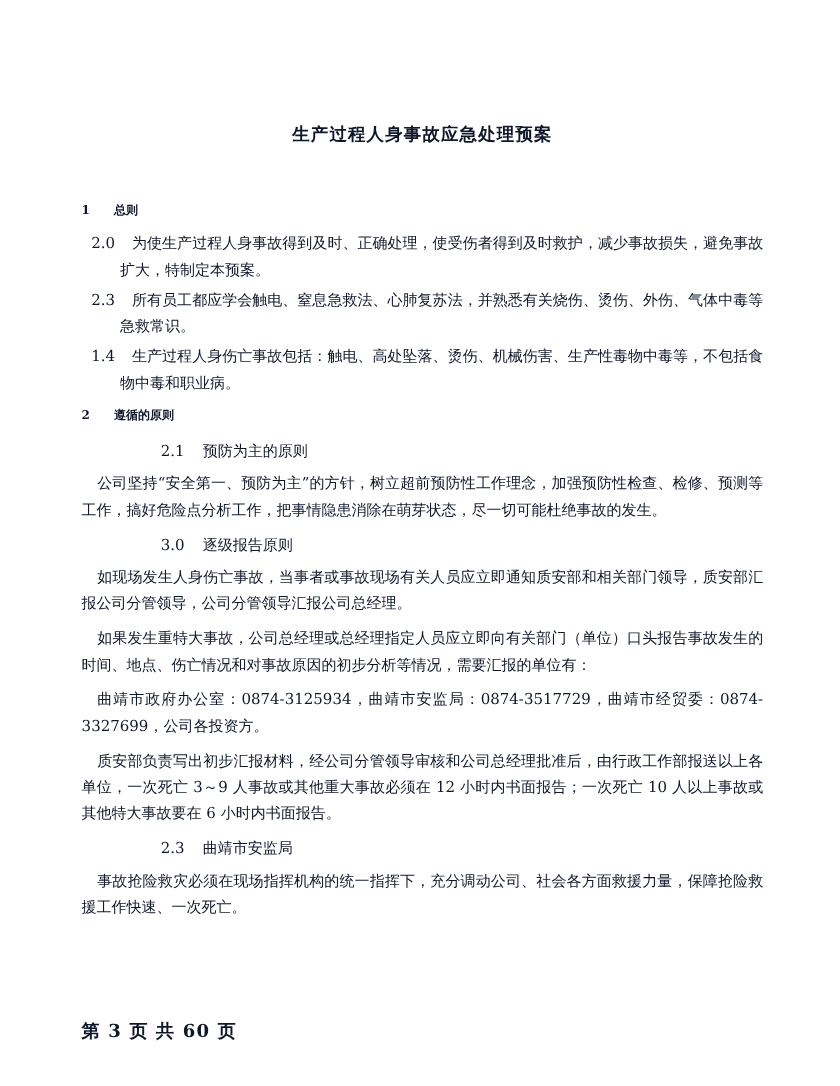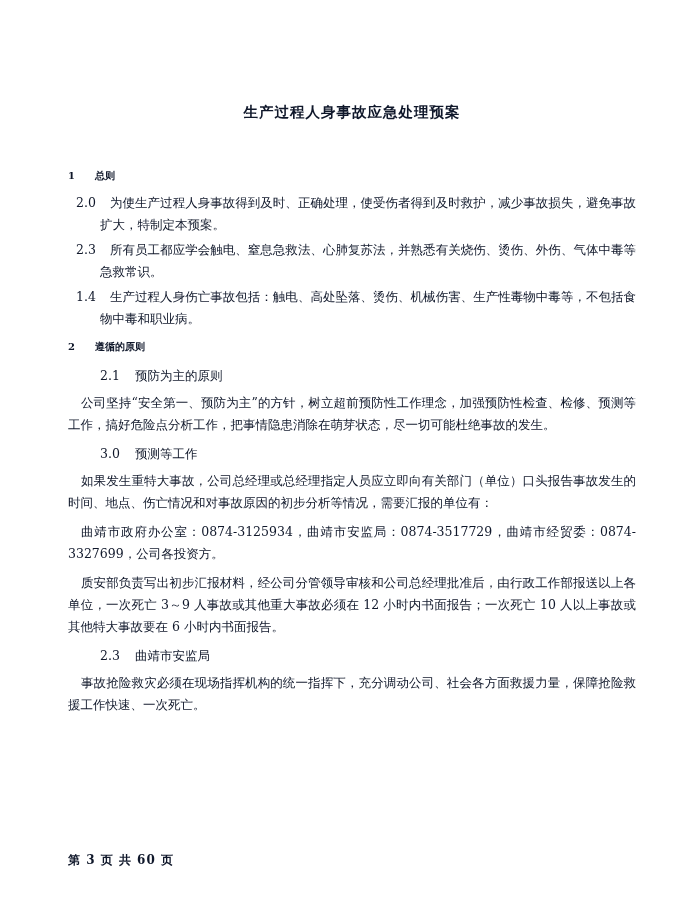--- a/index.html
+++ b/index.html
@@ -48,49 +48,50 @@
     margin-top: 6px;
   }
   .heading .num { display: inline-block; min-width: 27px; }
 
   
   .item { padding-left: 32px; text-indent: -24px; margin-bottom: 3px; }
   .item .num { display: inline-block; width: 34px; text-indent: 0; }
 
   
   .sub { padding-left: 32px; margin-top: 7px; }
-  .sub .num { display: inline-block; width: 35px; }
+  .sub .num { display: inline-block; width: 35px; margin-left: 34px; }
 
   
   .para { text-indent: 13px; margin: 4px 0 7px 0; }
 
   .footer {
     position: absolute;
     left: 68px;
     bottom: 36px;
-    font-size: 12px;
+    font-size: 15px;
     font-weight: bold;
     letter-spacing: 1px;
   }
 </style>
 </head>
 <body>
 
 <div class="page">
   <div class="content">
     <h1 class="doc-title">生产过程人身事故应急处理预案</h1>
     <div class="doc-body">
         <div class="blk heading"><span class="num">1</span><span>总则</span></div>
         <div class="blk item"><span class="num">2.0</span><span>为使生产过程人身事故得到及时、正确处理，使受伤者得到及时救护，减少事故损失，避免事故扩大，特制定本预案。</span></div>
         <div class="blk item"><span class="num">2.3</span><span>所有员工都应学会触电、窒息急救法、心肺复苏法，并熟悉有关烧伤、烫伤、外伤、气体中毒等急救常识。</span></div>
         <div class="blk item"><span class="num">1.4</span><span>生产过程人身伤亡事故包括：触电、高处坠落、烫伤、机械伤害、生产性毒物中毒等，不包括食物中毒和职业病。</span></div>
         <div class="blk heading"><span class="num">2</span><span>遵循的原则</span></div>
         <div class="blk sub"><span class="num">2.1</span><span>预防为主的原则</span></div>
         <div class="blk para"><span>公司坚持“安全第一、预防为主”的方针，树立超前预防性工作理念，加强预防性检查、检修、预测等工作，搞好危险点分析工作，把事情隐患消除在萌芽状态，尽一切可能杜绝事故的发生。</span></div>
-        <div class="blk sub"><span class="num">3.0</span><span>预测等工作</span></div>
+        <div class="blk sub"><span class="num">3.0</span><span>逐级报告原则</span></div>
+        <div class="blk para"><span>如现场发生人身伤亡事故，当事者或事故现场有关人员应立即通知质安部和相关部门领导，质安部汇报公司分管领导，公司分管领导汇报公司总经理。</span></div>
         <div class="blk para"><span>如果发生重特大事故，公司总经理或总经理指定人员应立即向有关部门（单位）口头报告事故发生的时间、地点、伤亡情况和对事故原因的初步分析等情况，需要汇报的单位有：</span></div>
         <div class="blk para"><span>曲靖市政府办公室：0874-3125934，曲靖市安监局：0874-3517729，曲靖市经贸委：0874-3327699，公司各投资方。</span></div>
         <div class="blk para"><span>质安部负责写出初步汇报材料，经公司分管领导审核和公司总经理批准后，由行政工作部报送以上各单位，一次死亡 3～9 人事故或其他重大事故必须在 12 小时内书面报告；一次死亡 10 人以上事故或其他特大事故要在 6 小时内书面报告。</span></div>
         <div class="blk sub"><span class="num">2.3</span><span>曲靖市安监局</span></div>
         <div class="blk para"><span>事故抢险救灾必须在现场指挥机构的统一指挥下，充分调动公司、社会各方面救援力量，保障抢险救援工作快速、一次死亡。</span></div>
       </div>
   </div>
   <div class="footer">第 3 页 共 60 页</div>
 </div>
 

